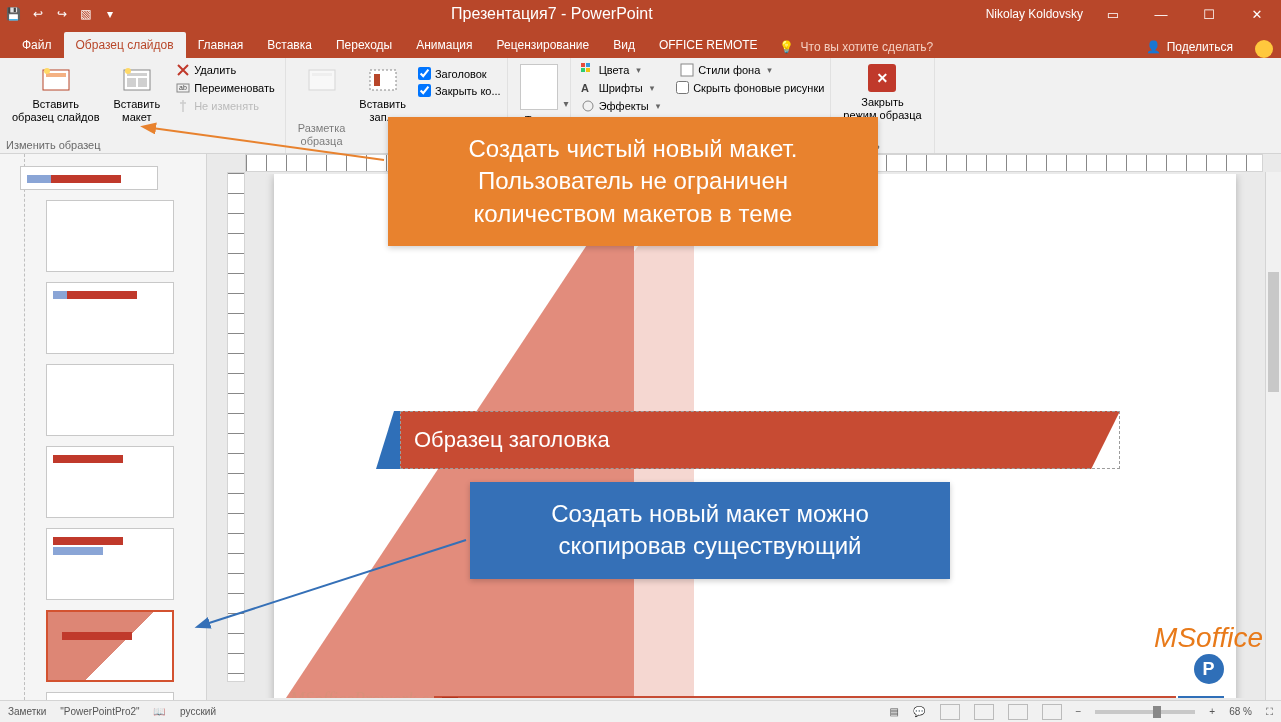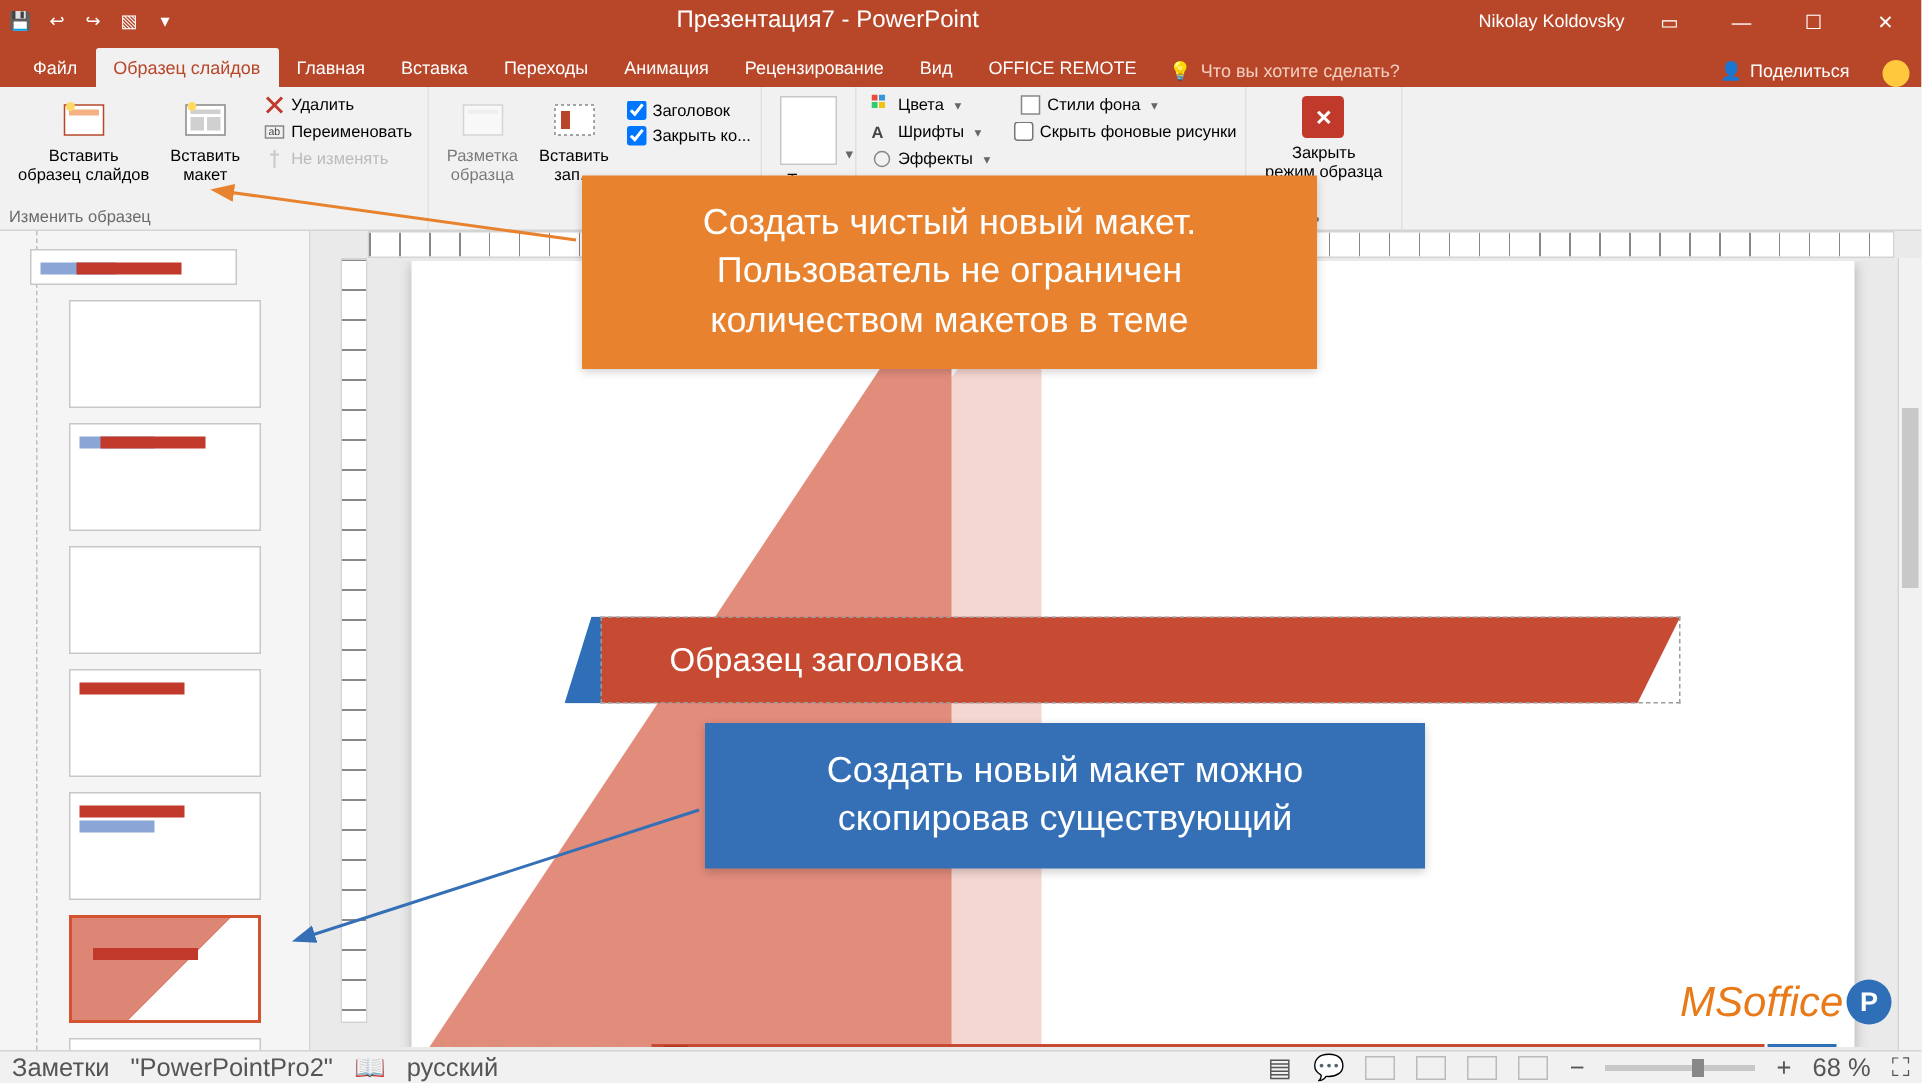--- a/index.html
+++ b/index.html
@@ -57,39 +57,39 @@
 .editor { flex:1; position:relative; background:#eaeaea; }
 .ruler-h { position:absolute; top:0; left:38px; right:18px; height:18px; background:#fff; border:1px solid #d4d4d4; font-size:9px; overflow:hidden; }
 .ruler-h-inner { height:100%; background-image:repeating-linear-gradient(to right,#888 0,#888 1px,transparent 1px,transparent 20px); }
 .ruler-v { position:absolute; top:18px; left:20px; width:18px; bottom:18px; background:#fff; border:1px solid #d4d4d4; overflow:hidden; }
 .ruler-v-inner { width:100%; height:100%; background-image:repeating-linear-gradient(to bottom,#888 0,#888 1px,transparent 1px,transparent 20px); }
 .canvas-wrap { position:absolute; top:20px; left:40px; right:18px; bottom:2px; overflow:auto; }
 .slide { position:relative; margin:0 auto; width:962px; height:542px; background:#fff; box-shadow:0 2px 8px rgba(0,0,0,.25); }
 .tri { position:absolute; left:0; top:0; width:0; height:0; border-left:360px solid #e28c7c; border-top:542px solid transparent; transform:scaleX(-1); }
 .tri2 { position:absolute; left:0; top:0; width:0; height:0; border-left:420px solid rgba(226,140,124,.35); border-top:542px solid transparent; transform:scaleX(-1); }
 .title-box { position:absolute; left:126px; top:237px; width:720px; height:58px; border:1px dashed #9c9c9c; }
-.title-red { position:absolute; left:126px; top:237px; width:720px; height:58px; background:#c74b33; clip-path:polygon(0 0,100% 0,96% 100%,0 100%); display:flex; align-items:center; padding-left:46px; color:#fff; font-size:22px; font-weight:300; }
+.title-red { position:absolute; left:126px; top:237px; width:720px; height:58px; background:#c74b33; clip-path:polygon(0 0,100% 0,96% 100%,0 100%); display:flex; align-items:center; padding-left:14px; color:#fff; font-size:22px; font-weight:300; }
 .title-blue-tab { position:absolute; left:102px; top:237px; width:60px; height:58px; background:#2f6fb8; clip-path:polygon(30% 0,100% 0,100% 100%,0 100%); }
 .footer-bar { position:absolute; left:160px; bottom:2px; right:60px; height:18px; background:#c74b33; color:#fff; display:flex; align-items:center; gap:8px; font-size:12px; padding-left:8px; }
 .footer-bar .pp-logo { width:16px; height:16px; background:#b0361f; display:flex; align-items:center; justify-content:center; font-size:9px; font-weight:bold; }
 .footer-right { position:absolute; right:12px; bottom:2px; width:46px; height:18px; background:#2f6fb8; }
 .watermark-slide { position:absolute; left:16px; bottom:6px; font-family:"Brush Script MT",cursive; font-size:18px; color:#d98f7a; font-style:italic; }
 
 
 .callout { position:absolute; color:#fff; font-size:24px; font-weight:300; text-align:center; padding:16px 24px; line-height:1.35; }
 .callout.orange { background:#e8822e; left:388px; top:117px; width:490px; z-index:20; box-shadow:0 2px 6px rgba(0,0,0,.2); }
 .callout.blue { background:#3570b7; left:470px; top:482px; width:480px; z-index:20; box-shadow:0 2px 6px rgba(0,0,0,.2); }
 svg.arrows { position:absolute; top:0; left:0; pointer-events:none; z-index:15; }
 
 
-.watermark { position:absolute; right:18px; bottom:38px; font-family:"Brush Script MT",cursive; font-size:28px; color:#e87a1a; font-style:italic; z-index:30; display:flex; align-items:center; }
+.watermark { position:absolute; right:18px; bottom:38px; font-family:"Brush Script MT",cursive; font-size:28px; color:#e87a1a; font-style:italic; z-index:30; display:flex; align-items:center;flex-direction:column; }
 .watermark .p-circle { width:30px; height:30px; border-radius:50%; background:#2f6fb8; color:#fff; display:inline-flex; align-items:center; justify-content:center; font-family:Arial; font-style:normal; font-weight:bold; font-size:18px; margin:0 2px; }
 
 
-.statusbar { position:absolute; left:0; right:0; bottom:0; height:22px; background:#f1f1f1; border-top:1px solid #d4d4d4; display:flex; align-items:center; padding:0 8px; font-size:17px; color:#555; gap:14px; }
+.statusbar { position:absolute; left:0; right:0; bottom:0; height:22px; background:#f1f1f1; border-top:1px solid #d4d4d4; display:flex; align-items:center; padding:0 8px; font-size:10px; color:#555; gap:14px; }
 .statusbar .spacer { flex:1; }
 .view-btn { width:20px; height:16px; border:1px solid #bbb; cursor:pointer; }
 .zoom-slider { width:100px; height:4px; background:#c8c8c8; position:relative; }
 .zoom-slider .handle { position:absolute; left:58%; top:-4px; width:8px; height:12px; background:#888; }
 
 
 .scroll-v { position:absolute; right:0; top:18px; bottom:0; width:16px; background:#f1f1f1; border-left:1px solid #d4d4d4; }
 .scroll-v .sb-thumb { position:absolute; left:2px; right:2px; top:100px; height:120px; background:#c8c8c8; }
 </style>
 </head>
@@ -179,21 +179,21 @@
             </svg>
             <span>Не изменять</span>
           </div>
       </div>
     </div>
     <div class="group-label">Изменить образец</div>
   </div>
 
   <div class="group">
     <div class="group-body">
-      <div class="big-btn" style="opacity:.5;">
+      <div class="big-btn" style="opacity:.5;gap:24px;">
         <svg class="big-icon" viewBox="0 0 32 32">
             <rect x="3" y="6" width="26" height="20" fill="#fff" stroke="#bbb"></rect>
             <rect x="6" y="9" width="20" height="3" fill="#eee"></rect>
           </svg>
         <span style="white-space:pre-line;">Разметка
 образца</span>
       </div>
       <div class="big-btn">
         <svg class="big-icon" viewBox="0 0 32 32">
             <rect x="3" y="6" width="26" height="20" fill="#fff" stroke="#888" stroke-dasharray="2 2"></rect>

